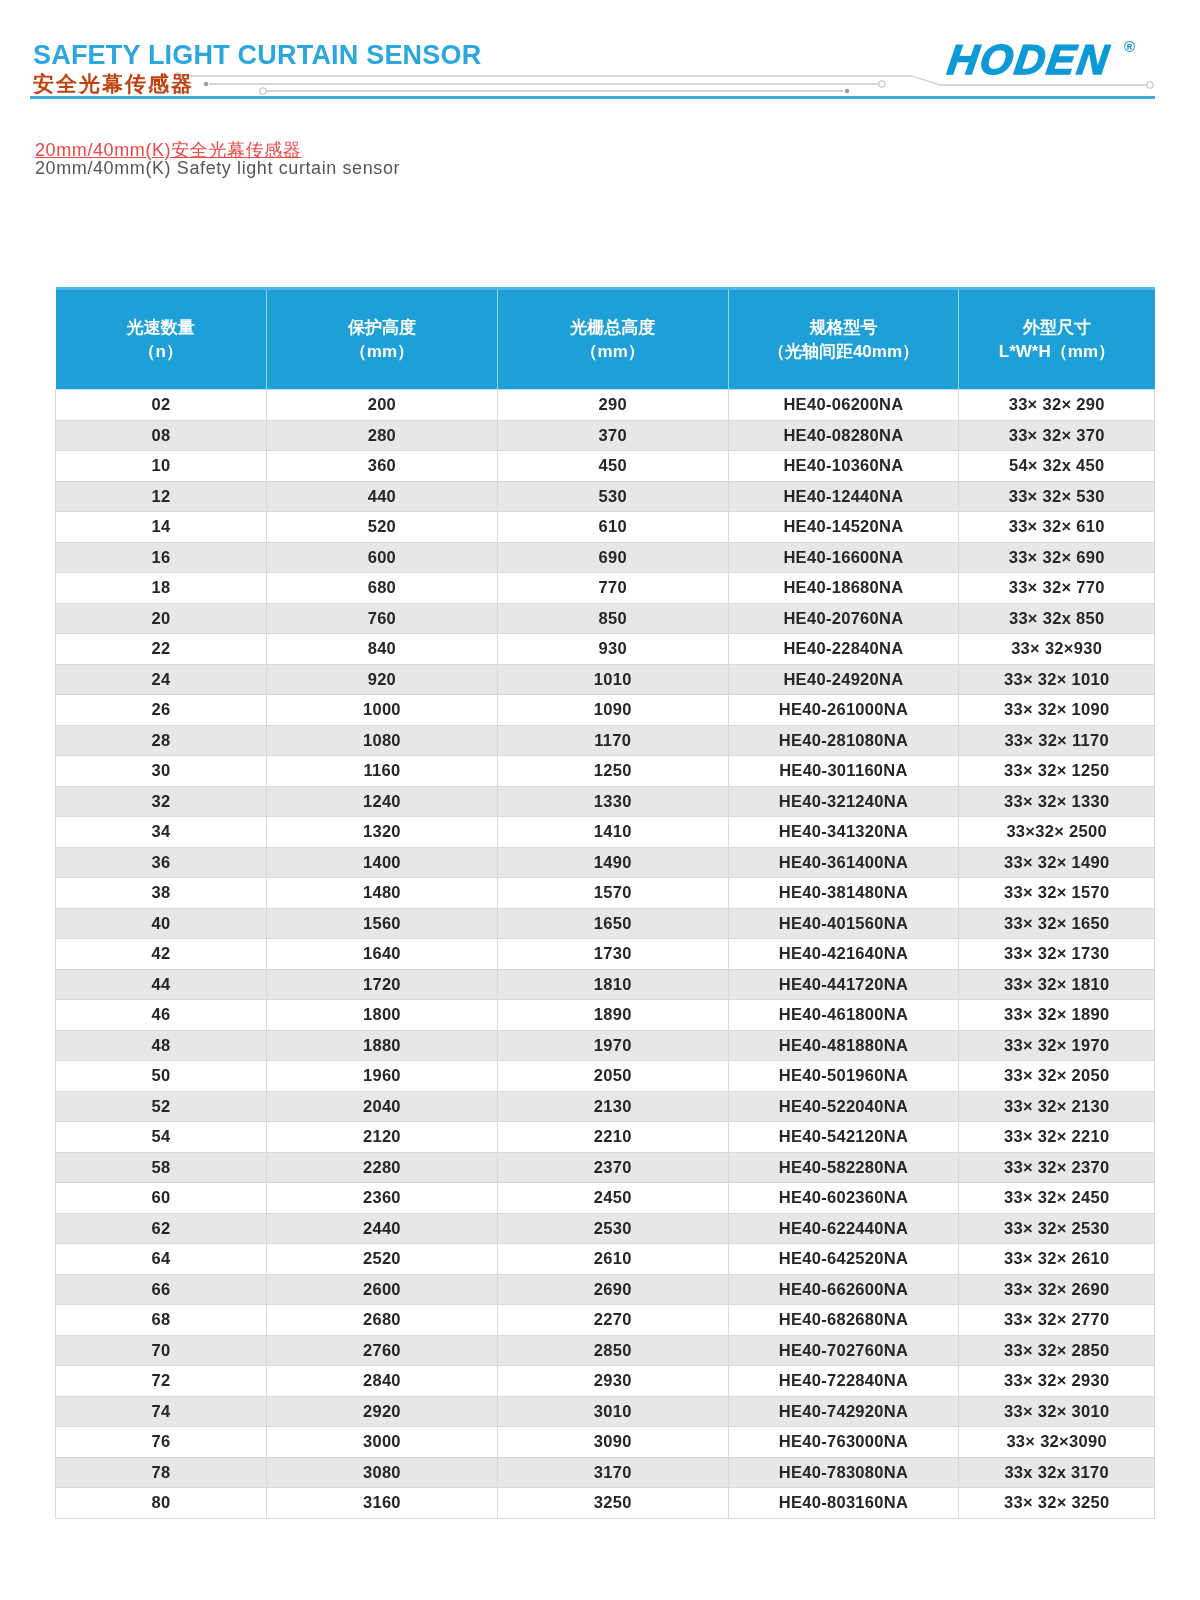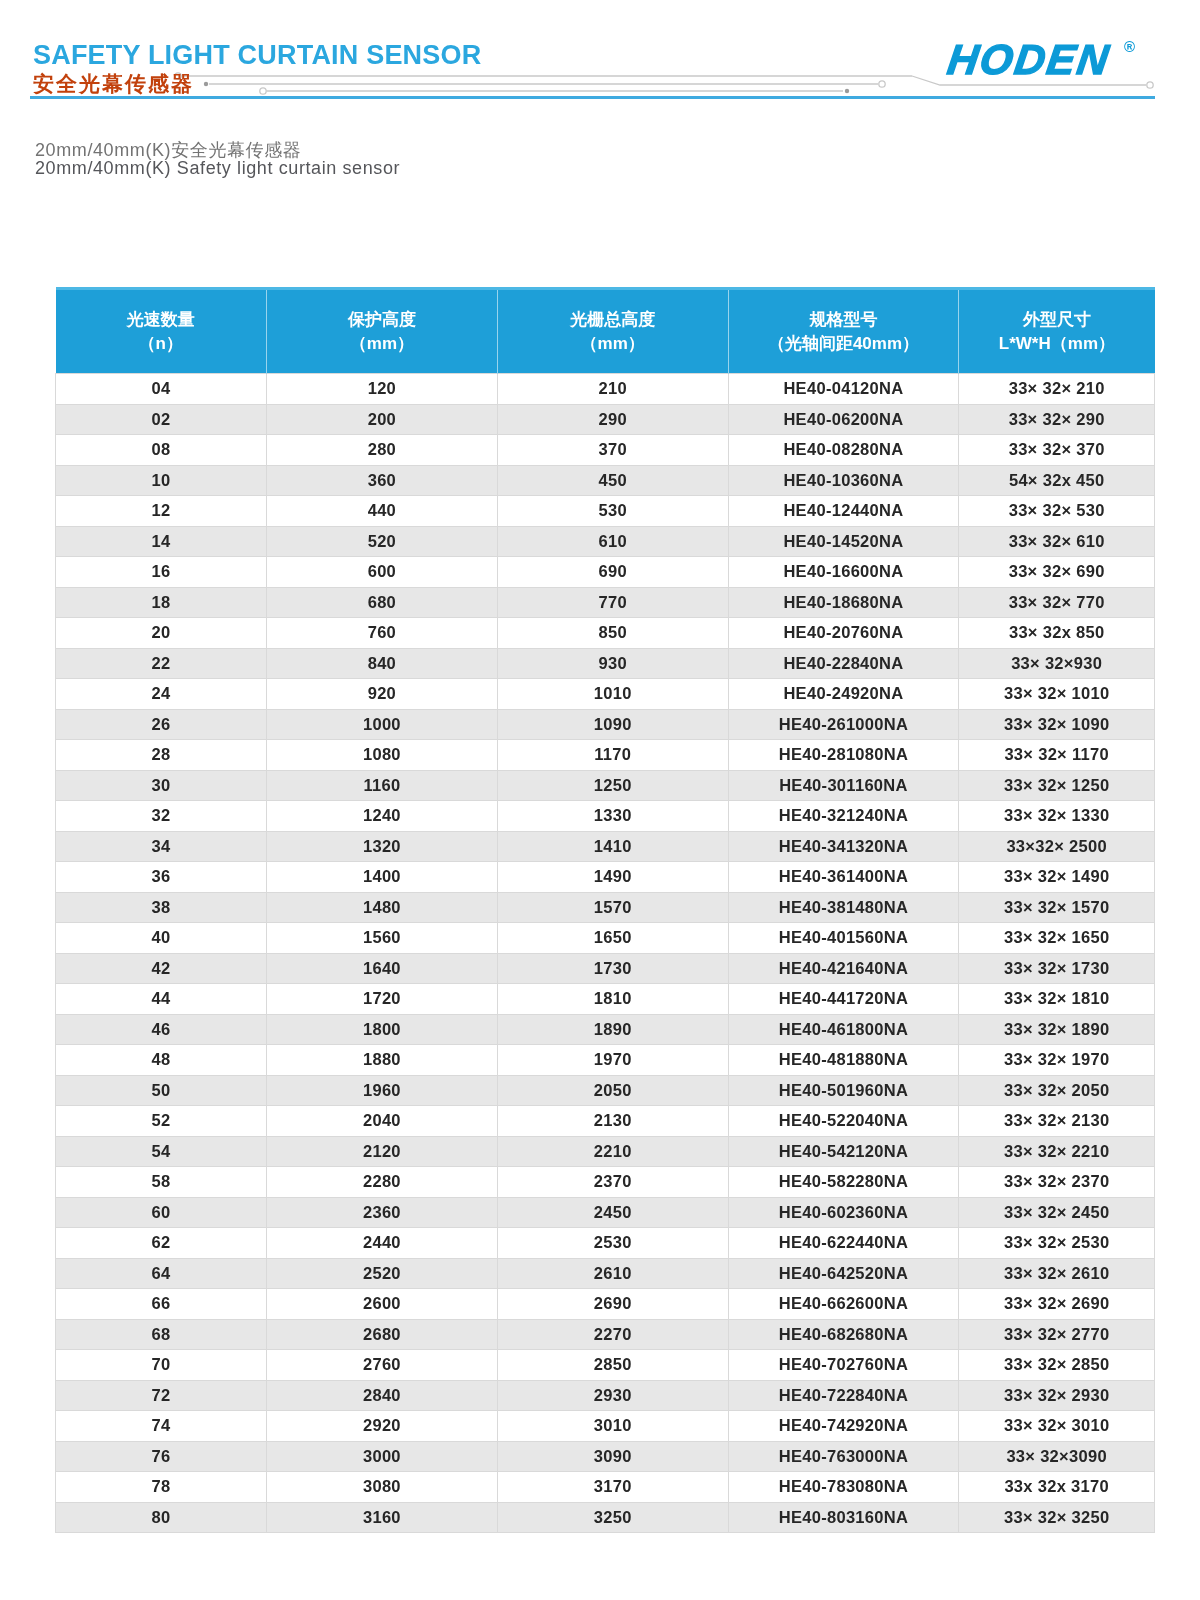--- a/index.html
+++ b/index.html
@@ -7,26 +7,26 @@
   .page{position:relative;width:1200px;height:1600px;background:#ffffff;overflow:hidden;}
 
   
   .title-en{position:absolute;left:33px;top:40px;font-size:27px;font-weight:bold;color:#2BA7DF;letter-spacing:.2px;white-space:nowrap;text-align:center;}
   .title-zh{position:absolute;left:33px;top:70px;font-size:21px;font-weight:600;color:#c2410c;letter-spacing:2px;white-space:nowrap;}
   .deco-svg{position:absolute;left:0;top:0;pointer-events:none;}
   .blue-rule{position:absolute;left:30px;top:96px;width:1125px;height:3px;background:#3FAAE0;}
   .logo{position:absolute;left:948px;top:36px;font-size:42px;font-weight:bold;font-style:italic;color:#0C9AD7;letter-spacing:2px;transform:skewX(-8deg);-webkit-text-stroke:1.4px #0C9AD7;white-space:nowrap;}
   .reg{position:absolute;left:1124px;top:38px;font-size:15px;font-weight:bold;color:#0C9AD7;font-style:normal;}
   .sub1{position:absolute;left:35px;top:110px;font-size:18px;color:#55565A;letter-spacing:.6px;white-space:nowrap;margin-top:48px;}
-  .sub2{position:absolute;left:35px;top:138px;font-size:18px;color:#737373;letter-spacing:.6px;white-space:nowrap;}
+  .sub2{position:absolute;left:35px;top:138px;font-size:18px;color:#ef4444;letter-spacing:.6px;white-space:nowrap;text-decoration:underline;}
 
   
   table.spec{position:absolute;left:55px;top:287px;width:1100px;border-collapse:collapse;table-layout:fixed;}
   col.c1{width:19.2%;} col.c2{width:21.0%;} col.c3{width:21.0%;} col.c4{width:21.0%;} col.c5{width:17.8%;}
-  thead th{background:#1E9FD8;color:#ffffff;height:67px;font-size:17px;font-weight:bold;text-align:center;vertical-align:middle;padding:8px;border-top:3px solid #4DB8E5;}
+  thead th{background:#1E9FD8;color:#ffffff;height:67px;font-size:17px;font-weight:bold;text-align:center;vertical-align:middle;padding:16px;border-top:3px solid #4DB8E5;}
   thead th + th{border-left:1px solid rgba(255,255,255,.55);}
   thead .hl1,thead .hl2{line-height:1.4;}
   tbody td{height:29.5px;padding:0;text-align:center;vertical-align:middle;font-size:16.5px;font-weight:600;color:#262626;letter-spacing:.3px;border:1px solid #D9D9D9;background:#ffffff;white-space:nowrap;}
   tbody tr:nth-child(even) td{background:#E7E7E7;}
 </style>
 </head>
 <body>
 
 <div class="page">
 
@@ -82,27 +82,20 @@
             <div class="hl2">（光轴间距40mm）</div>
           </th>
           <th>
             <div class="hl1">外型尺寸</div>
             <div class="hl2">L*W*H（mm）</div>
           </th>
         </tr>
     </thead>
     <tbody id="spec-body">
         <tr>
-          <td>04</td>
-          <td>120</td>
-          <td>210</td>
-          <td>HE40-04120NA</td>
-          <td>33× 32× 210</td>
-        </tr>
-        <tr>
           <td>02</td>
           <td>200</td>
           <td>290</td>
           <td>HE40-06200NA</td>
           <td>33× 32× 290</td>
         </tr>
         <tr>
           <td>08</td>
           <td>280</td>
           <td>370</td>

